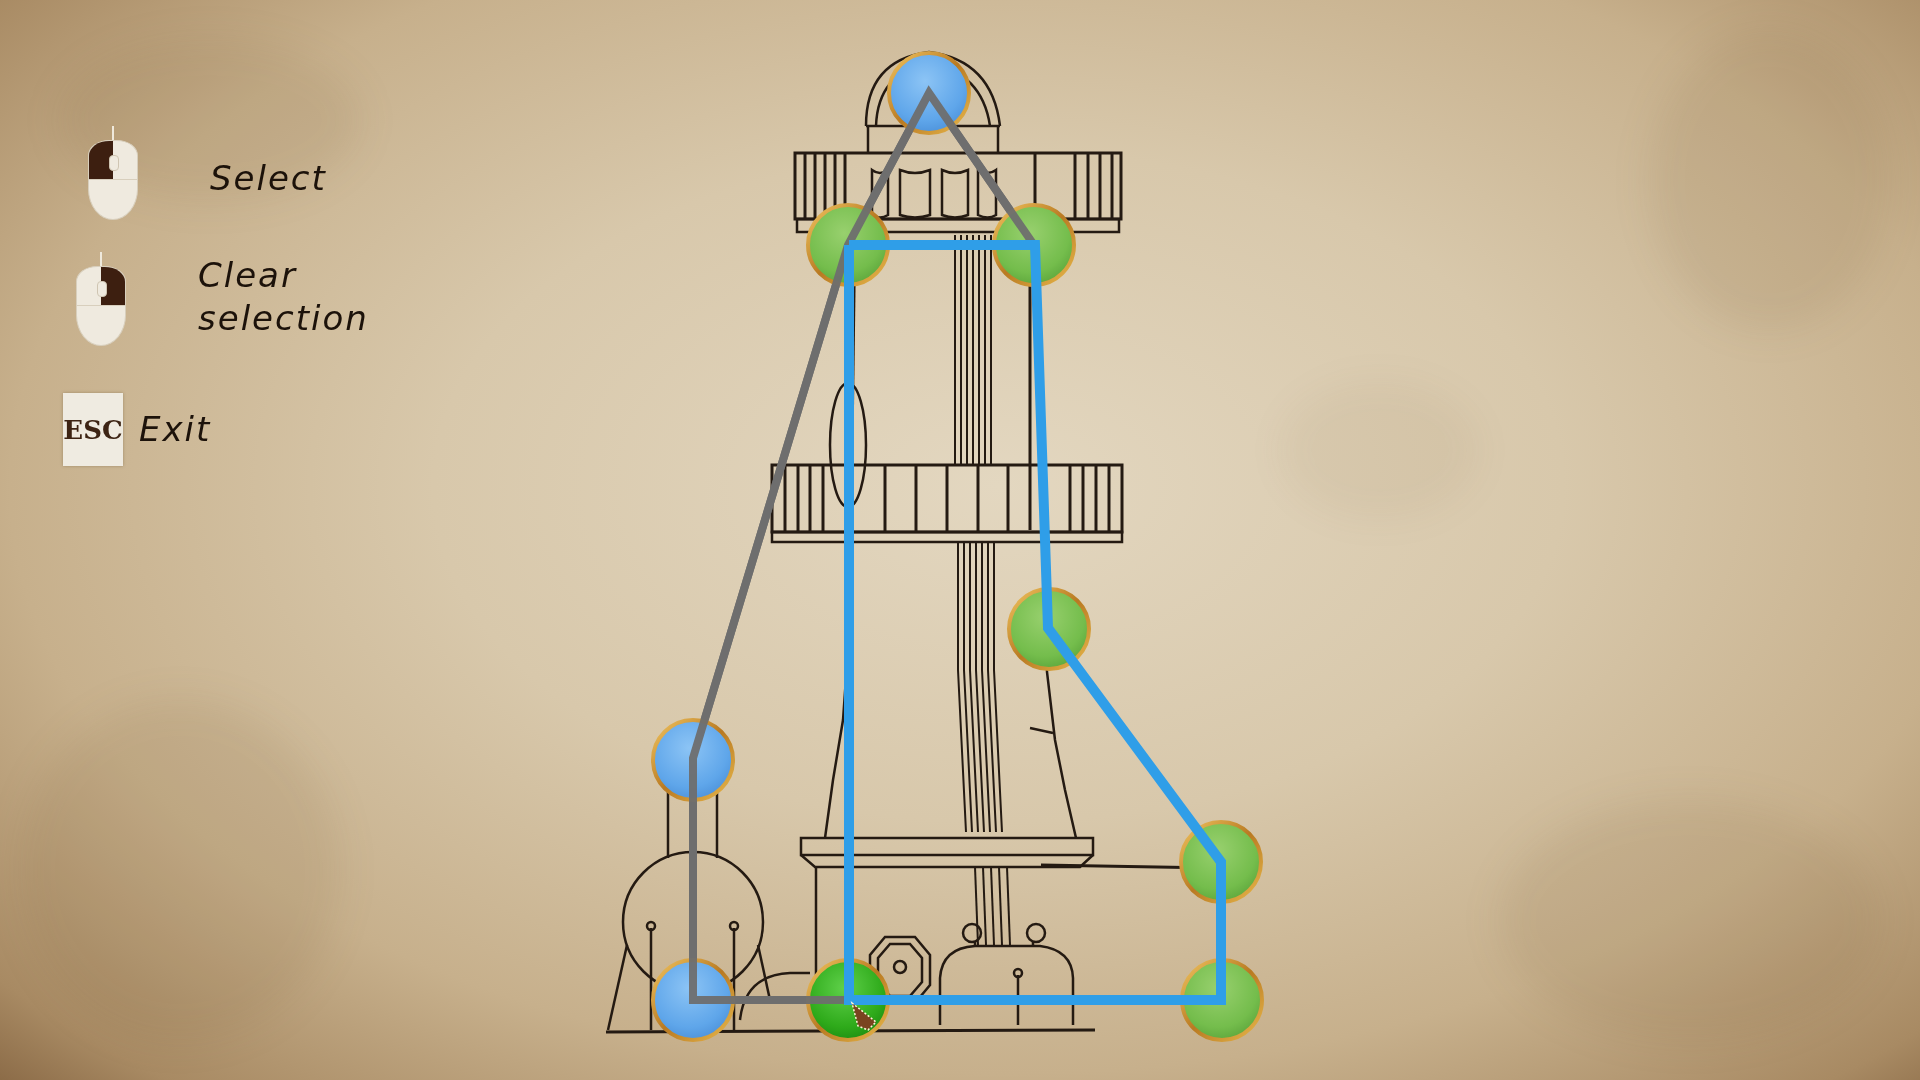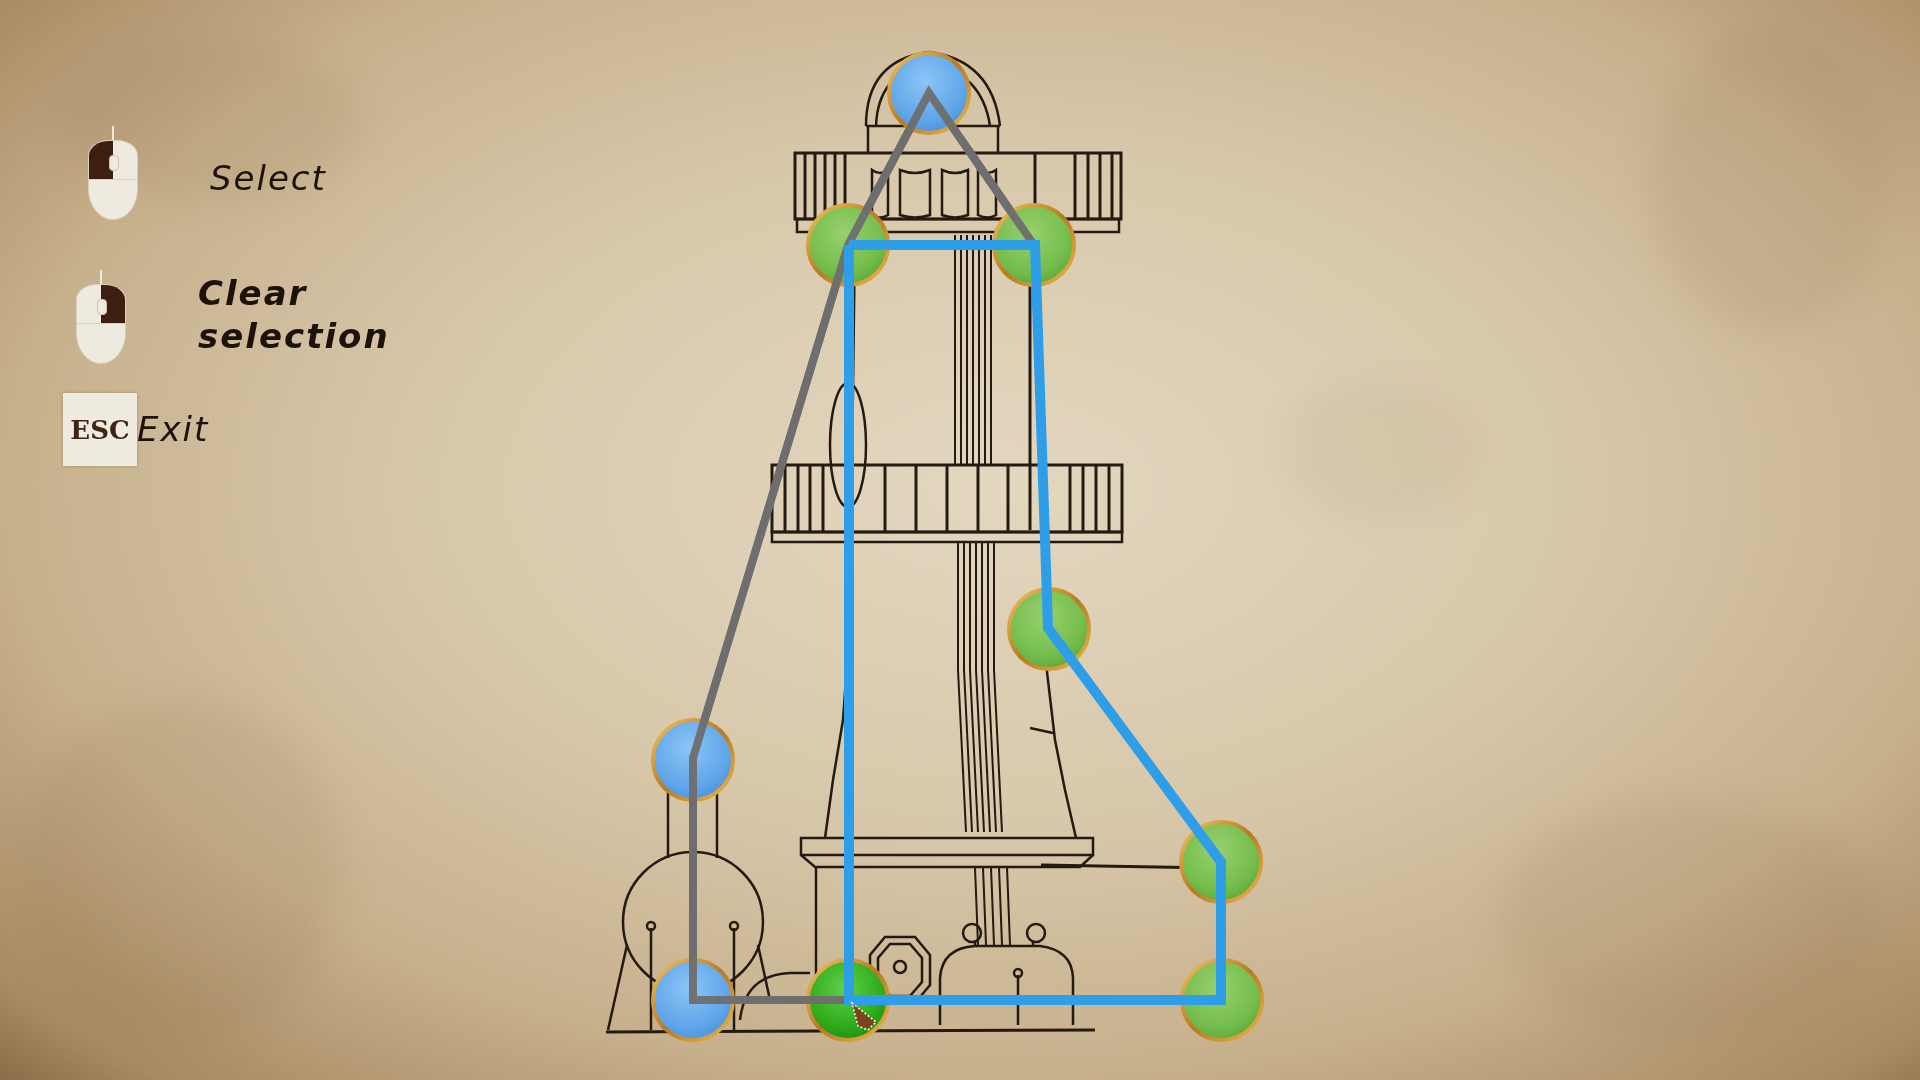--- a/index.html
+++ b/index.html
@@ -20,21 +20,21 @@
   .mouse .btn { position: absolute; top: 0; width: 24px; height: 38px; border-bottom: 1px solid #d8cfbd; }
   .mouse .btn.left { left: 0; }
   .mouse .btn.right { left: 24px; }
   .mouse .btn.active { background: #3d1f10; }
   .mouse .wheel { position: absolute; left: 20px; top: 14px; width: 8px; height: 14px; border-radius: 4px; background: #efeadf; border: 1px solid #cfc5b2; }
   .legend-label {
     font-style: italic; font-size: 34px; color: #1c120a; letter-spacing: 2px; line-height: 43px;
     font-family: "DejaVu Sans", sans-serif;
   }
   .esc-key {
-    width: 74px; height: 73px; background: #efebe1; box-shadow: 0 0 3px rgba(80, 60, 30, .35);
+    width: 60px; height: 73px; background: #efebe1; box-shadow: 0 0 3px rgba(80, 60, 30, .35);
     display: flex; align-items: center; justify-content: center;
     font-family: "DejaVu Serif", serif; font-weight: bold; font-size: 26px; color: #3d2414;
   }
   #scene { position: absolute; left: 0; top: 0; }
 </style>
 </head>
 <body>
 
 <div class="stain" style="left:60px;top:40px;width:300px;height:160px;"></div>
 <div class="stain" style="left:1650px;top:30px;width:240px;height:300px;"></div>
@@ -47,38 +47,38 @@
     <div class="cord"></div>
     <div class="body">
       <div class="btn left active"></div>
       <div class="btn right"></div>
       <div class="wheel"></div>
     </div>
   </div>
   <div class="legend-label" style="margin-left:72px;margin-top:-4px;">Select</div>
 </div>
 
-<div class="legend-row" style="left:76px;top:284px;font-weight:bold;">
+<div class="legend-row" style="left:76px;top:266px;">
   <div class="mouse">
     <div class="cord"></div>
     <div class="body">
       <div class="btn left"></div>
       <div class="btn right active"></div>
       <div class="wheel"></div>
     </div>
   </div>
   <div style="margin-left:72px;margin-top:-18px;">
     <div class="legend-label">Clear</div>
     <div class="legend-label">selection</div>
   </div>
 </div>
 
 <div class="legend-row" style="left:63px;top:393px;">
   <div class="esc-key">ESC</div>
-  <div class="legend-label" style="">Exit</div>
+  <div class="legend-label" style="margin-left:16px;">Exit</div>
 </div>
 
 <svg id="scene" width="1920" height="1080" viewBox="0 0 1920 1080">
   <defs>
     <radialGradient id="gBlue" cx="45%" cy="35%" r="70%">
       <stop offset="0%" stop-color="#8cc4f5"></stop>
       <stop offset="70%" stop-color="#5fa6ea"></stop>
       <stop offset="100%" stop-color="#4a8fd8"></stop>
     </radialGradient>
     <radialGradient id="gGreen" cx="45%" cy="35%" r="70%">

